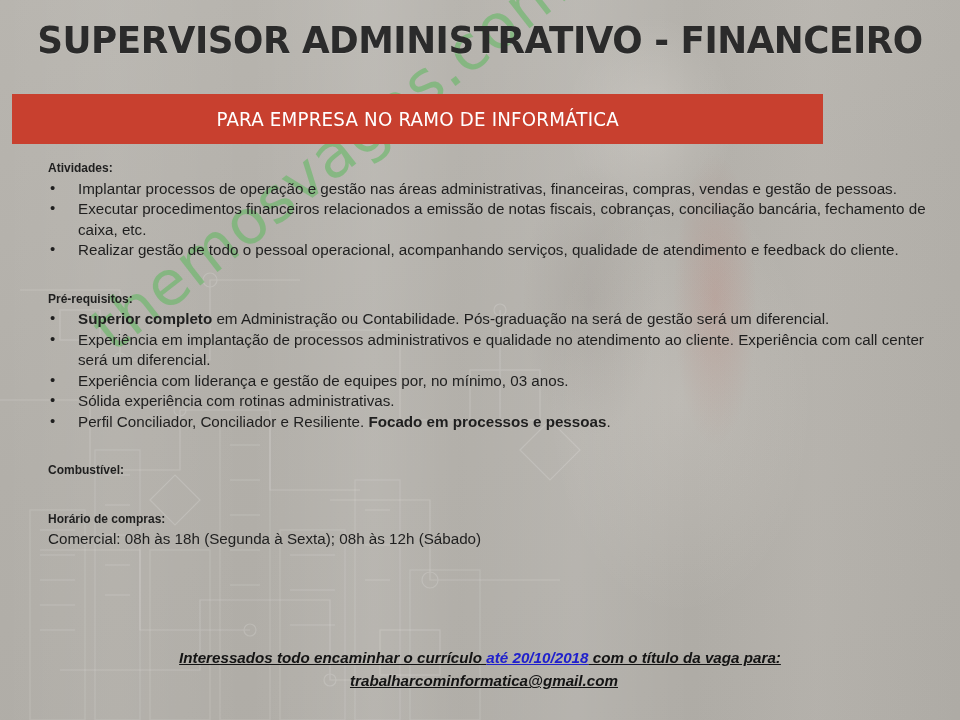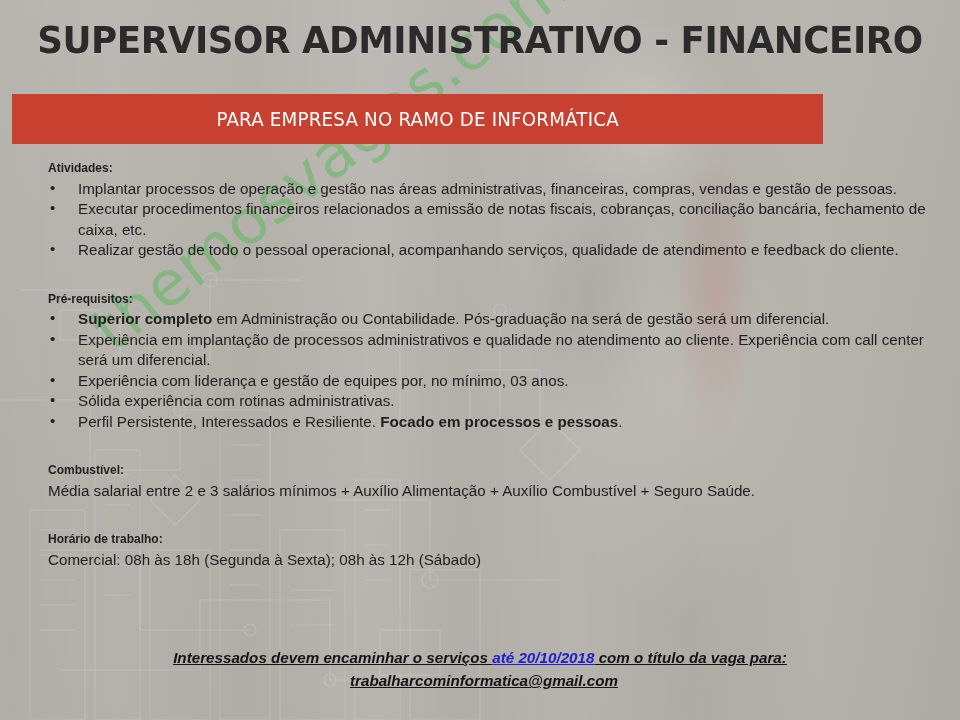--- a/index.html
+++ b/index.html
@@ -197,32 +197,31 @@
     </ul>
 
     <div class="gap"></div>
 
     <div class="sec-head">Pré-requisitos:</div>
     <ul class="bullets">
       <li><b>Superior completo</b><span> em Administração ou Contabilidade. Pós-graduação na será de gestão será um diferencial.</span></li>
       <li><span>Experiência em implantação de processos administrativos e qualidade no atendimento ao cliente. Experiência com call center será um diferencial.</span></li>
       <li><span>Experiência com liderança e gestão de equipes por, no mínimo, 03 anos.</span></li>
       <li><span>Sólida experiência com rotinas administrativas.</span></li>
-      <li><span>Perfil Persistente, Interessados e Resiliente. </span><b>Focado em processos e pessoas</b><span>.</span></li>
+      <li><span>Perfil Conciliador, Conciliador e Resiliente. </span><b>Focado em processos e pessoas</b><span>.</span></li>
     </ul>
 
     <div class="gap"></div>
 
     <div class="sec-head">Combustível:</div>
-    <div class="para">Média salarial entre 2 e 3 salários mínimos + Auxílio Alimentação + Auxílio Combustível + Seguro Saúde.</div>
 
     <div class="gap"></div>
 
-    <div class="sec-head">Horário de trabalho:</div>
+    <div class="sec-head">Horário de compras:</div>
     <div class="para">Comercial: 08h às 18h (Segunda à Sexta); 08h às 12h (Sábado)</div>
   </div>
 
   <div id="footer">
-    <span class="u">Interessados devem encaminhar o serviços </span><span class="date-hl">até 20/10/2018</span><span class="u"> com o título da vaga para:</span>
+    <span class="u">Interessados todo encaminhar o currículo </span><span class="date-hl">até 20/10/2018</span><span class="u"> com o título da vaga para:</span>
     <span id="footer-email" class="u">trabalharcominformatica@gmail.com</span>
   </div>
 
 </div>
 
 </body></html>

